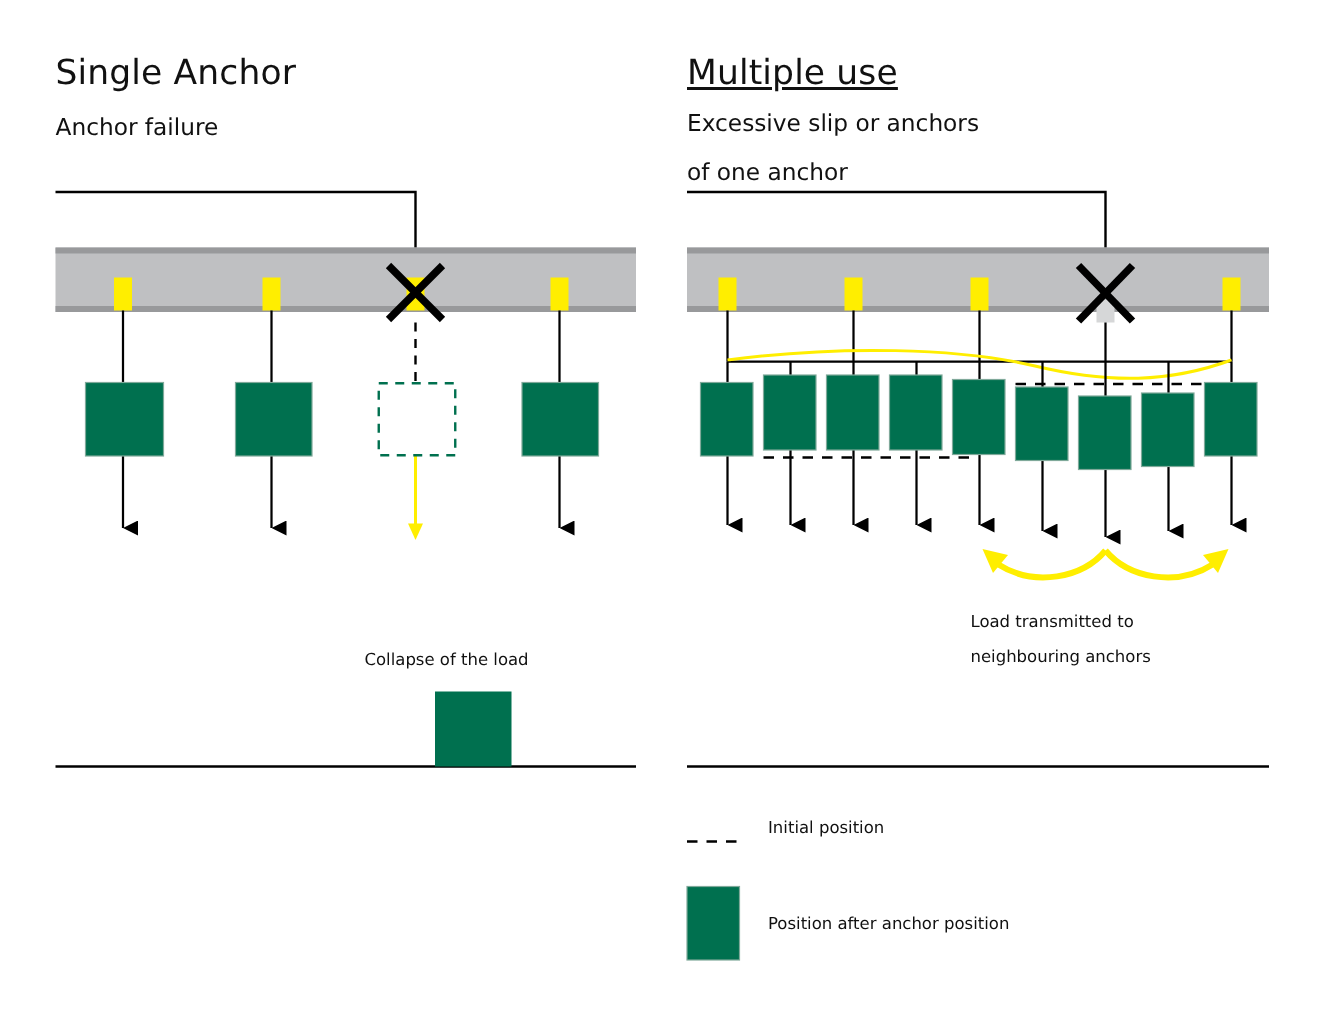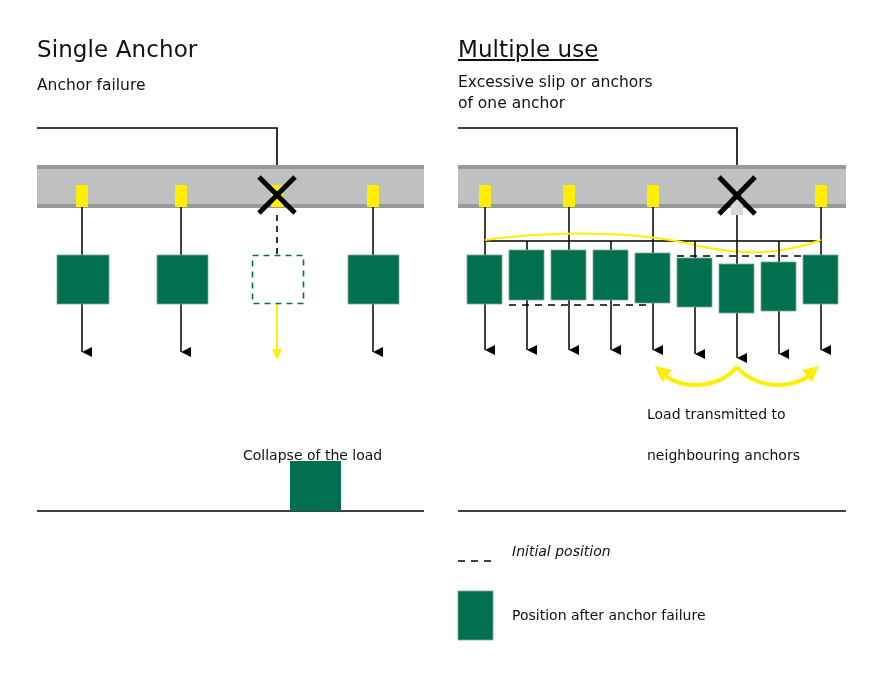--- a/index.html
+++ b/index.html
@@ -1,40 +1,40 @@
 <!DOCTYPE html>
 <html><head>
 <meta charset="utf-8">
 <style>
   html, body { margin: 0; padding: 0; background: #ffffff; }
   body { width: 886px; height: 680px; position: relative; overflow: hidden;
          font-family: "DejaVu Sans", sans-serif; color: #111; }
   .txt { position: absolute; white-space: nowrap; }
   .title { font-size: 23px; letter-spacing: 0.1px; }
   .sub { font-size: 15.5px; line-height: 23px; }
-  .lbl { font-size: 14px; line-height: 23px; }
+  .lbl { font-size: 11px; line-height: 23px; }
   svg#diagram { position: absolute; left: 0; top: 0; }
 </style>
 </head>
 <body>
 
 <div class="txt title" style="left:37px;top:36px;">Single Anchor</div>
 <div class="txt sub" style="left:37px;top:74px;">Anchor failure</div>
 
 <div class="txt title" style="left:458px;top:36px;text-decoration:underline;">Multiple use</div>
 <div class="txt sub" style="left:458px;top:71px;">Excessive slip or anchors</div>
-<div class="txt sub" style="left:458px;top:92px;">of one anchor</div>
+<div class="txt sub" style="left:458px;top:104px;">of one anchor</div>
 
-<div class="txt lbl" style="left:243px;top:444px;">Collapse of the load</div>
+<div class="txt lbl" style="left:243px;top:428px;">Collapse of the load</div>
 
 <div class="txt lbl" style="left:647px;top:403px;">Load transmitted to</div>
-<div class="txt lbl" style="left:647px;top:444px;">neighbouring anchors</div>
+<div class="txt lbl" style="left:647px;top:426px;">neighbouring anchors</div>
 
-<div class="txt lbl" style="left:512px;top:540px;font-style:italic;">Initial position</div>
-<div class="txt lbl" style="left:512px;top:604px;">Position after anchor failure</div>
+<div class="txt lbl" style="left:512px;top:540px;">Initial position</div>
+<div class="txt lbl" style="left:512px;top:604px;">Position after anchor position</div>
 
 <svg id="diagram" width="886" height="680" viewBox="0 0 886 680" xmlns="http://www.w3.org/2000/svg">
   <defs>
     <marker id="arrBlack" viewBox="0 0 10 10" refX="5" refY="10" markerWidth="10" markerHeight="10" markerUnits="userSpaceOnUse" orient="auto-start-reverse">
       <path d="M0,0 L10,0 L5,10 Z" fill="#000"></path>
     </marker>
   </defs>
 
   <g>
 

